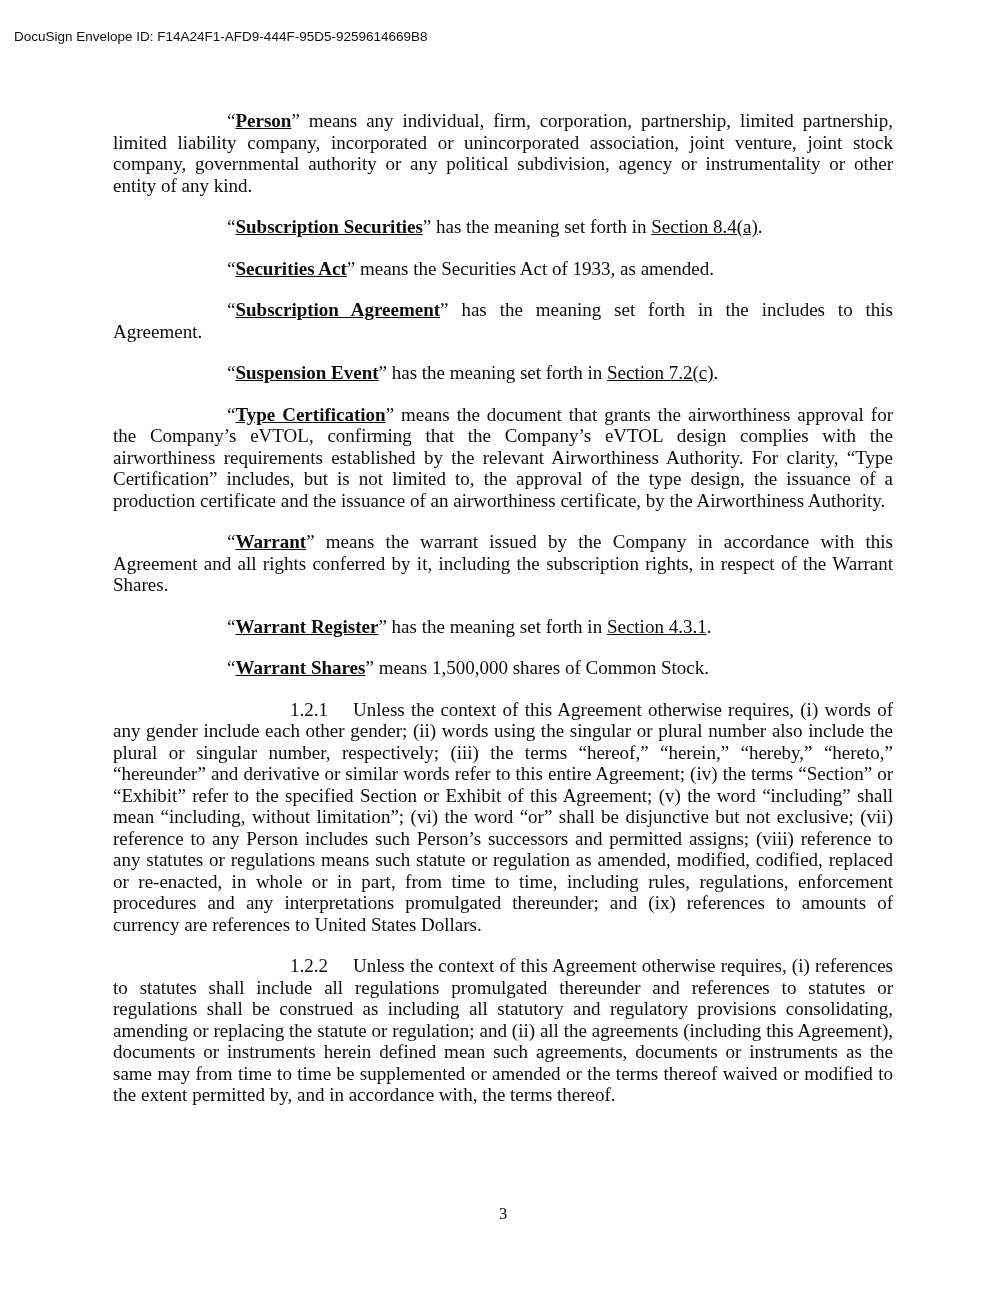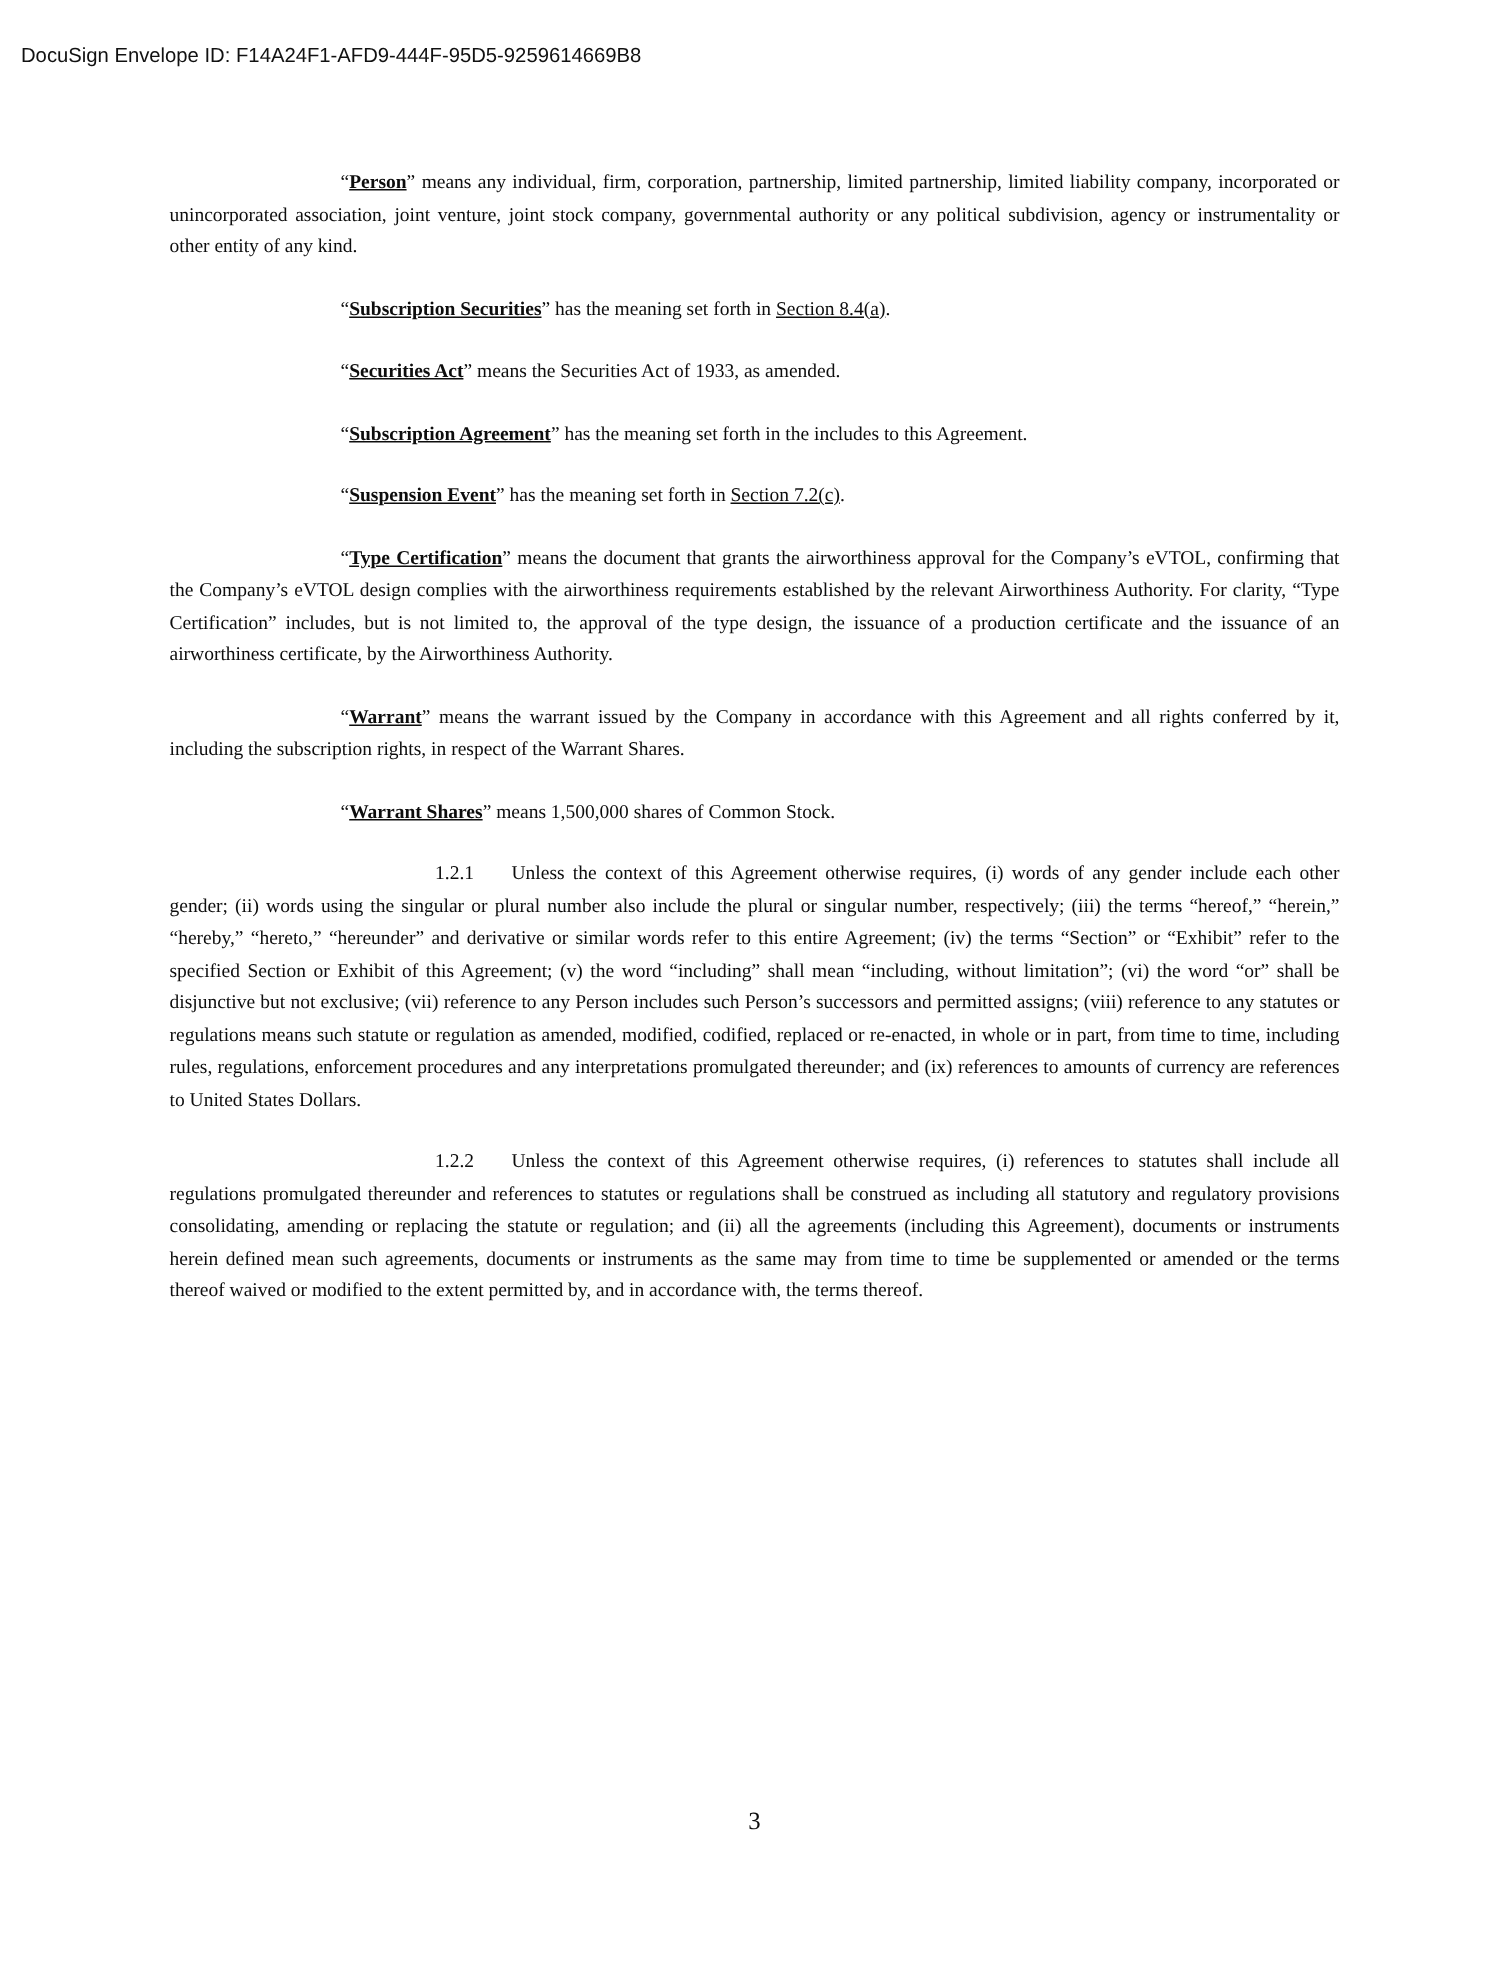--- a/index.html
+++ b/index.html
@@ -23,21 +23,21 @@
     font-size: 13.5px;
     color: #111111;
     white-space: nowrap;
     margin-top: 21px;
   }
   .doc-body {
     position: absolute;
     left: 113px;
     top: 110px;
     width: 780px;
-    font-size: 13px;
+    font-size: 19px;
     line-height: 21.5px;
     text-align: justify;
   }
   p.para {
     margin: 0 0 20px 0;
     padding: 0;
   }
   p.definition, p.heading { text-indent: 114px; }
   p.sub { text-indent: 177px; }
   .b { font-weight: bold; }
@@ -60,18 +60,19 @@
 <div class="envelope-id">DocuSign Envelope ID: F14A24F1-AFD9-444F-95D5-9259614669B8</div>
 
 <div class="doc-body">
     <p class="para definition"><span class="">“</span><span class="b u">Person</span><span class="">” means any individual, firm, corporation, partnership, limited partnership, limited liability company, incorporated or unincorporated association, joint venture, joint stock company, governmental authority or any political subdivision, agency or instrumentality or other entity of any kind.</span></p>
     <p class="para definition"><span class="">“</span><span class="b u">Subscription Securities</span><span class="">” has the meaning set forth in </span><span class="u">Section 8.4(a)</span><span class="">.</span></p>
     <p class="para definition"><span class="">“</span><span class="b u">Securities Act</span><span class="">” means the Securities Act of 1933, as amended.</span></p>
     <p class="para definition"><span class="">“</span><span class="b u">Subscription Agreement</span><span class="">” has the meaning set forth in the includes to this Agreement.</span></p>
     <p class="para definition"><span class="">“</span><span class="b u">Suspension Event</span><span class="">” has the meaning set forth in </span><span class="u">Section 7.2(c)</span><span class="">.</span></p>
     <p class="para definition"><span class="">“</span><span class="b u">Type Certification</span><span class="">” means the document that grants the airworthiness approval for the Company’s eVTOL, confirming that the Company’s eVTOL design complies with the airworthiness requirements established by the relevant Airworthiness Authority.  For clarity, “Type Certification” includes, but is not limited to, the approval of the type design, the issuance of a production certificate and the issuance of an airworthiness certificate, by the Airworthiness Authority.</span></p>
     <p class="para definition"><span class="">“</span><span class="b u">Warrant</span><span class="">” means the warrant issued by the Company in accordance with this Agreement and all rights conferred by it, including the subscription rights, in respect of the Warrant Shares.</span></p>
+    <p class="para definition"><span class="">“</span><span class="b u">Warrant Register</span><span class="">” has the meaning set forth in </span><span class="u">Section 4.3.1</span><span class="">.</span></p>
     <p class="para definition"><span class="">“</span><span class="b u">Warrant Shares</span><span class="">” means 1,500,000 shares of Common Stock.</span></p>
     <p class="para sub"><span class="">1.2.1</span><span class="tab-sm"></span><span class="">Unless the context of this Agreement otherwise requires, (i) words of any gender include each other gender; (ii) words using the singular or plural number also include the plural or singular number, respectively; (iii) the terms “hereof,” “herein,” “hereby,” “hereto,” “hereunder” and derivative or similar words refer to this entire Agreement; (iv) the terms “Section” or “Exhibit” refer to the specified Section or Exhibit of this Agreement; (v) the word “including” shall mean “including, without limitation”; (vi) the word “or” shall be disjunctive but not exclusive; (vii) reference to any Person includes such Person’s successors and permitted assigns; (viii) reference to any statutes or regulations means such statute or regulation as amended, modified, codified, replaced or re-enacted, in whole or in part, from time to time, including rules, regulations, enforcement procedures and any interpretations promulgated thereunder; and (ix) references to amounts of currency are references to United States Dollars.</span></p>
     <p class="para sub"><span class="">1.2.2</span><span class="tab-sm"></span><span class="">Unless the context of this Agreement otherwise requires, (i) references to statutes shall include all regulations promulgated thereunder and references to statutes or regulations shall be construed as including all statutory and regulatory provisions consolidating, amending or replacing the statute or regulation; and (ii) all the agreements (including this Agreement), documents or instruments herein defined mean such agreements, documents or instruments as the same may from time to time be supplemented or amended or the terms thereof waived or modified to the extent permitted by, and in accordance with, the terms thereof.</span></p>
   </div>
 
 <div class="page-number">3</div>
 
 </body></html>

